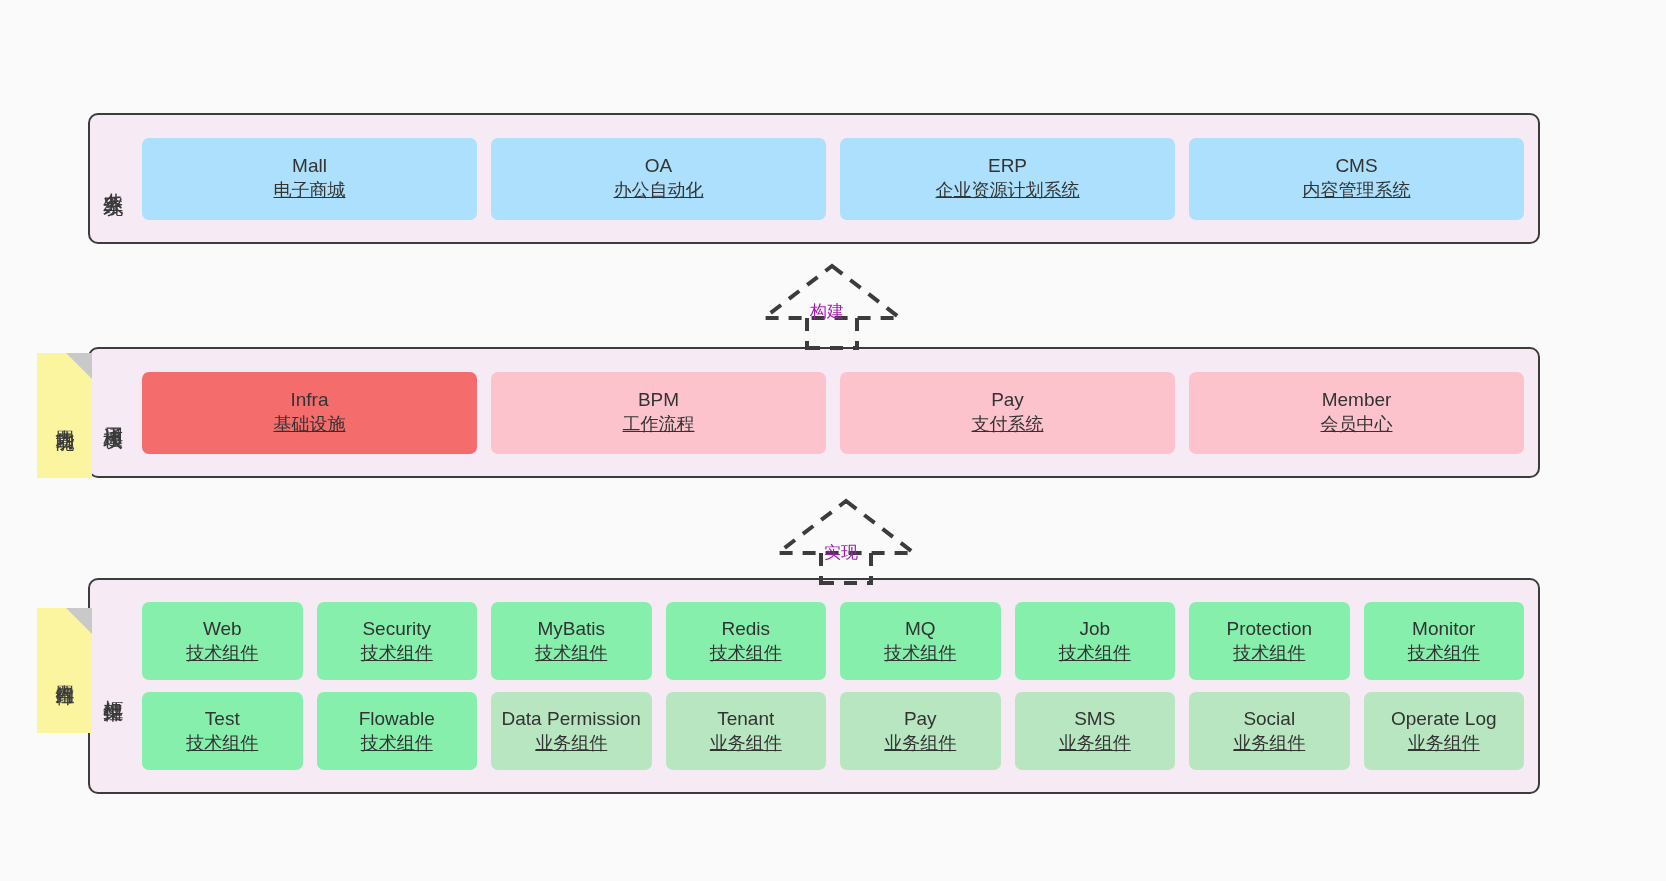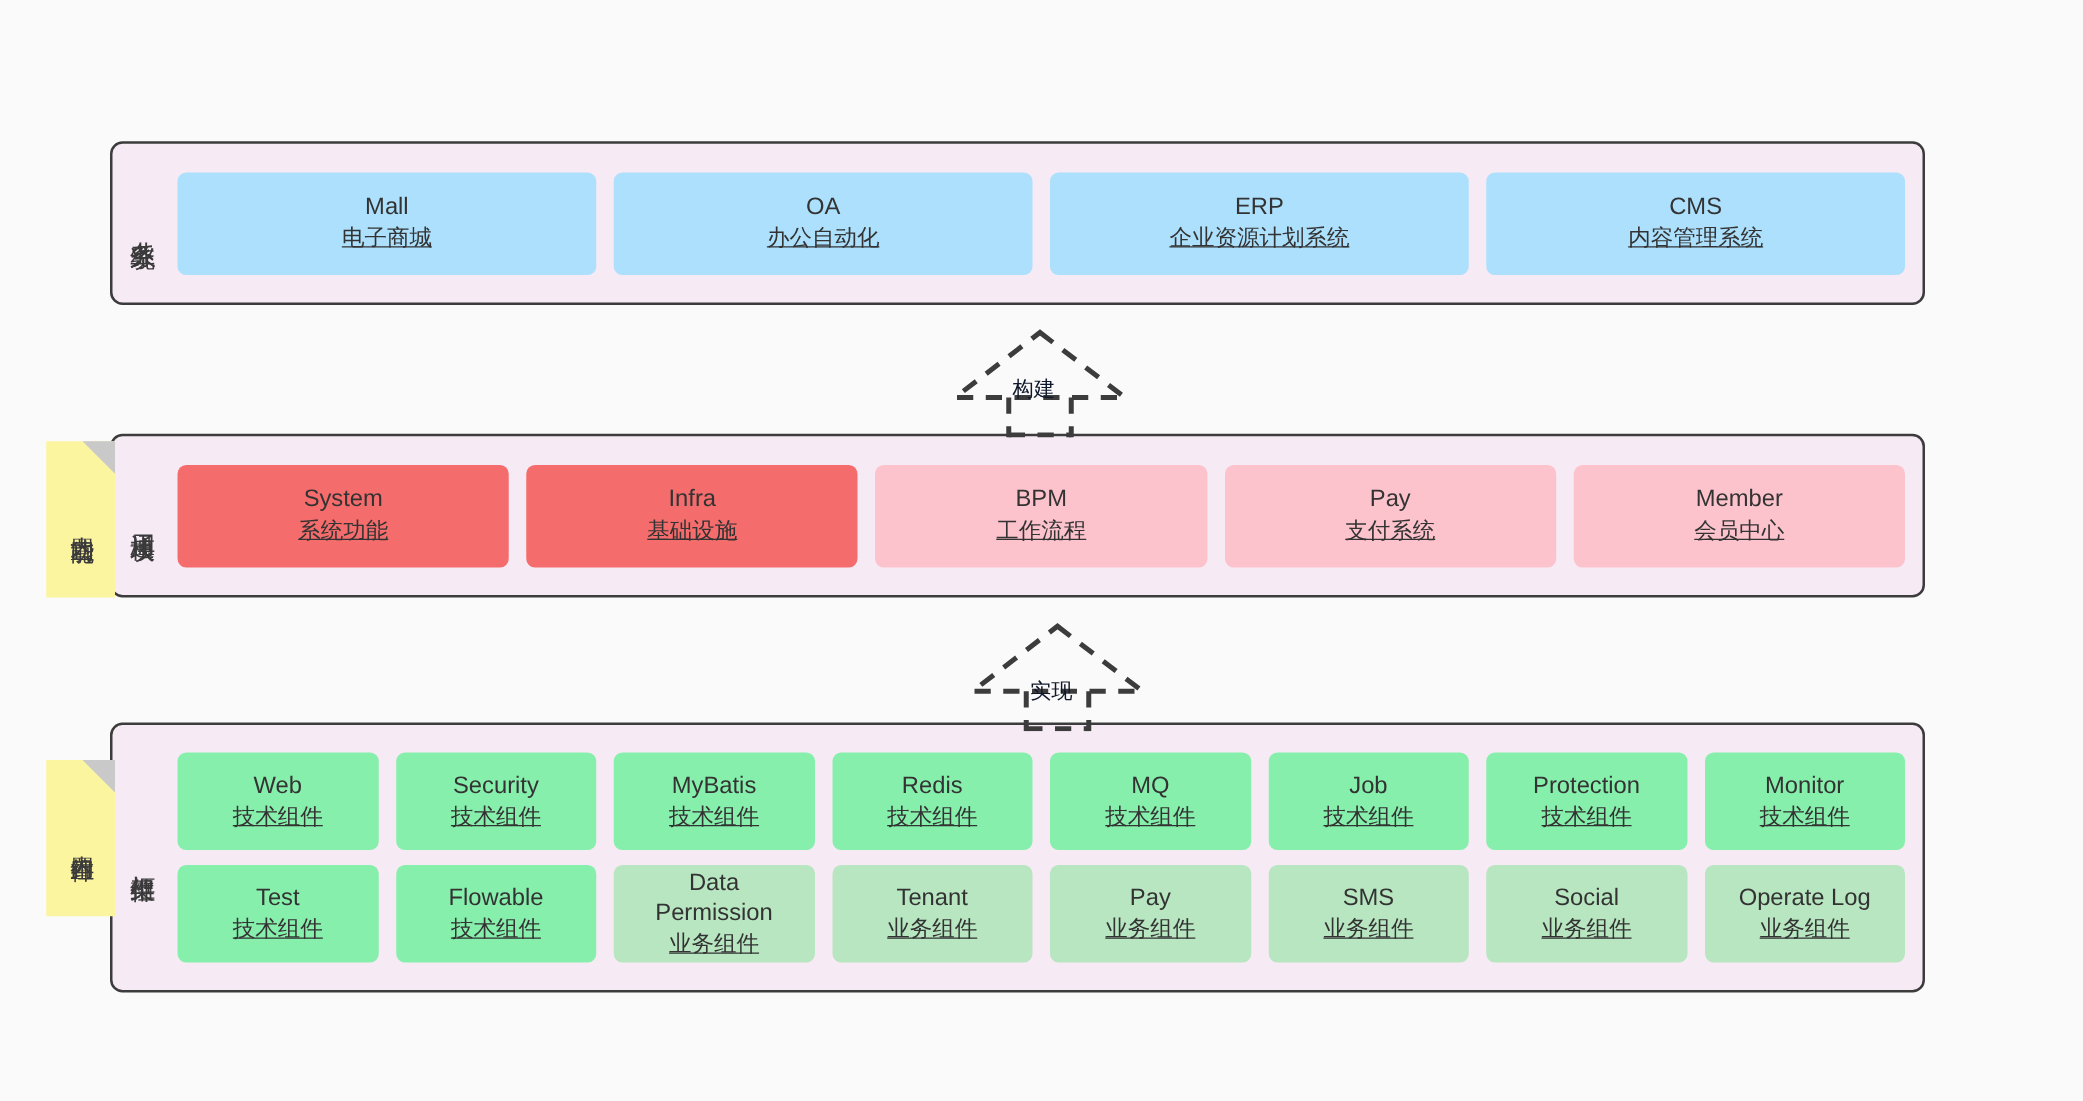--- a/index.html
+++ b/index.html
@@ -62,21 +62,21 @@
   
   .card {
     flex: 1;
     border-radius: 7px;
     display: flex;
     flex-direction: column;
     align-items: center;
     justify-content: center;
     text-align: center;
     line-height: 1.30;
-    padding: 4px 18px;
+    padding: 4px 6px;
     color: #333333;
   }
   .card .t-en { font-size: 19px; }
   .card .t-cn { font-size: 18px; text-decoration: underline; }
 
   .card.blue        { background: #ace0fc; }
   .card.red         { background: #f56c6c; }
   .card.pink        { background: #fdc3cd; }
   .card.green       { background: #86efac; }
   .card.greenlight  { background: #b7e6c0; }
@@ -112,21 +112,21 @@
 
   
   .uml-arrow {
     position: absolute;
     z-index: 3;
   }
   .uml-arrow svg { display: block; }
   .uml-label {
     position: absolute;
     font-size: 17px;
-    color: #0f172a;
+    color: #a21caf;
     background: transparent;
     white-space: nowrap;
   }
 </style>
 </head>
 <body>
 
 <div id="canvas">
 
   <div class="layer" id="layer-business" style="left:88px; top:113px; width:1452px; height:131px;">
@@ -162,24 +162,20 @@
       <path d="M 105 56 L 105 88" fill="none" stroke="#3c3c3c" stroke-width="4" stroke-dasharray="13 10"></path>
       <path d="M 55 86 L 105 86" fill="none" stroke="#3c3c3c" stroke-width="4" stroke-dasharray="13 10"></path>
     </svg>
     <span class="uml-label" style="left:58px; top:38px;">构建</span>
   </div>
 
   <div class="layer" id="layer-modules" style="left:88px; top:347px; width:1452px; height:131px;">
     <div class="layer-title">通用模块</div>
     <div class="layer-body">
       <div class="card-row row-tall">
-        <div class="card red">
-          <span class="t-en">System</span>
-          <span class="t-cn">系统功能</span>
-        </div>
         <div class="card red">
           <span class="t-en">Infra</span>
           <span class="t-cn">基础设施</span>
         </div>
         <div class="card pink">
           <span class="t-en">BPM</span>
           <span class="t-cn">工作流程</span>
         </div>
         <div class="card pink">
           <span class="t-en">Pay</span>

